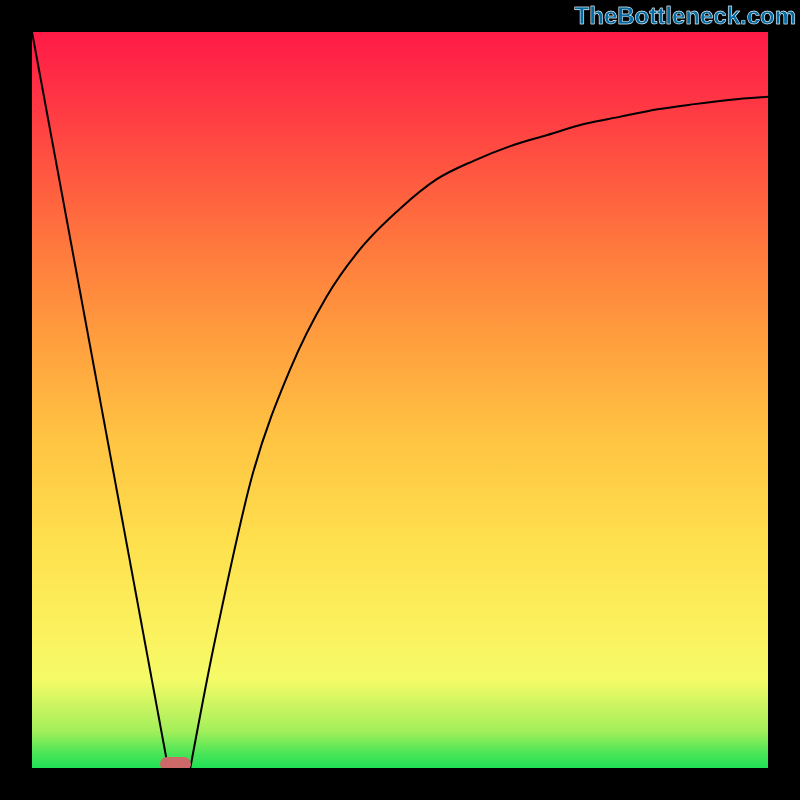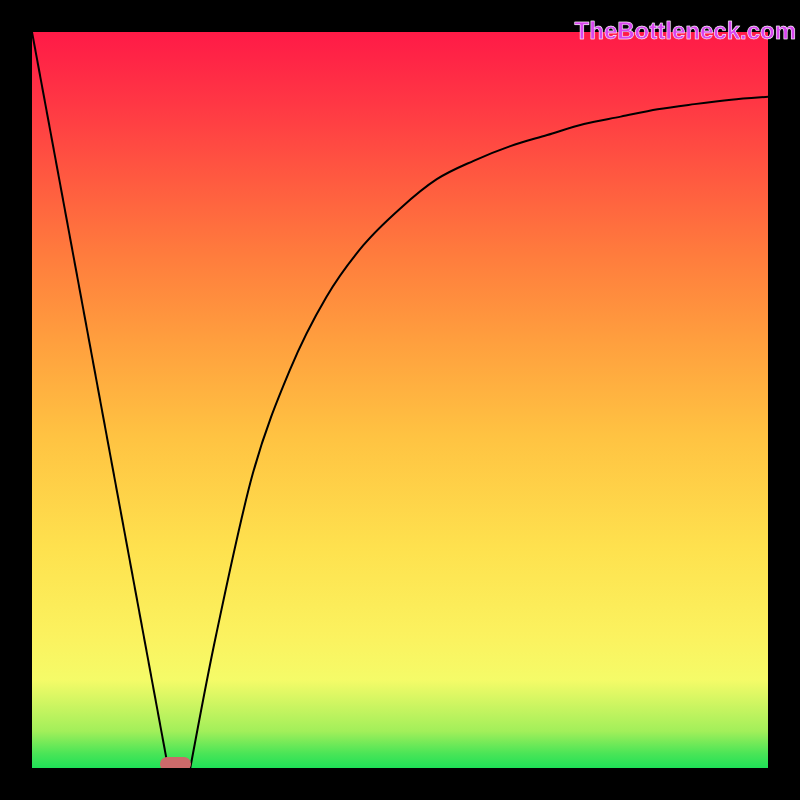--- a/index.html
+++ b/index.html
@@ -13,21 +13,21 @@
     #f5fb68 12%,
     #fbf25f 18%,
     #fee14e 30%,
     #ffc342 45%,
     #ff9f3e 58%,
     #ff7b3d 70%,
     #ff5a40 80%,
     #ff3844 90%,
     #ff1a47 100%);
 }
-.wm{position:absolute;right:4px;top:17px;color:#d946ef;font:600 24px Verdana,Arial,sans-serif;
+.wm{position:absolute;right:4px;top:2px;color:#0369a1;font:600 24px Verdana,Arial,sans-serif;
   -webkit-text-stroke:0.4px #fff;text-shadow:0 0 1px #fff}
 svg.curve{position:absolute;inset:0}
 .marker{position:absolute;background:#cc6a6a;border-radius:7px}
 </style>
 </head>
 <body>
 
 <div class="outer">
   <div class="plot">
     <div class="grad"></div>

